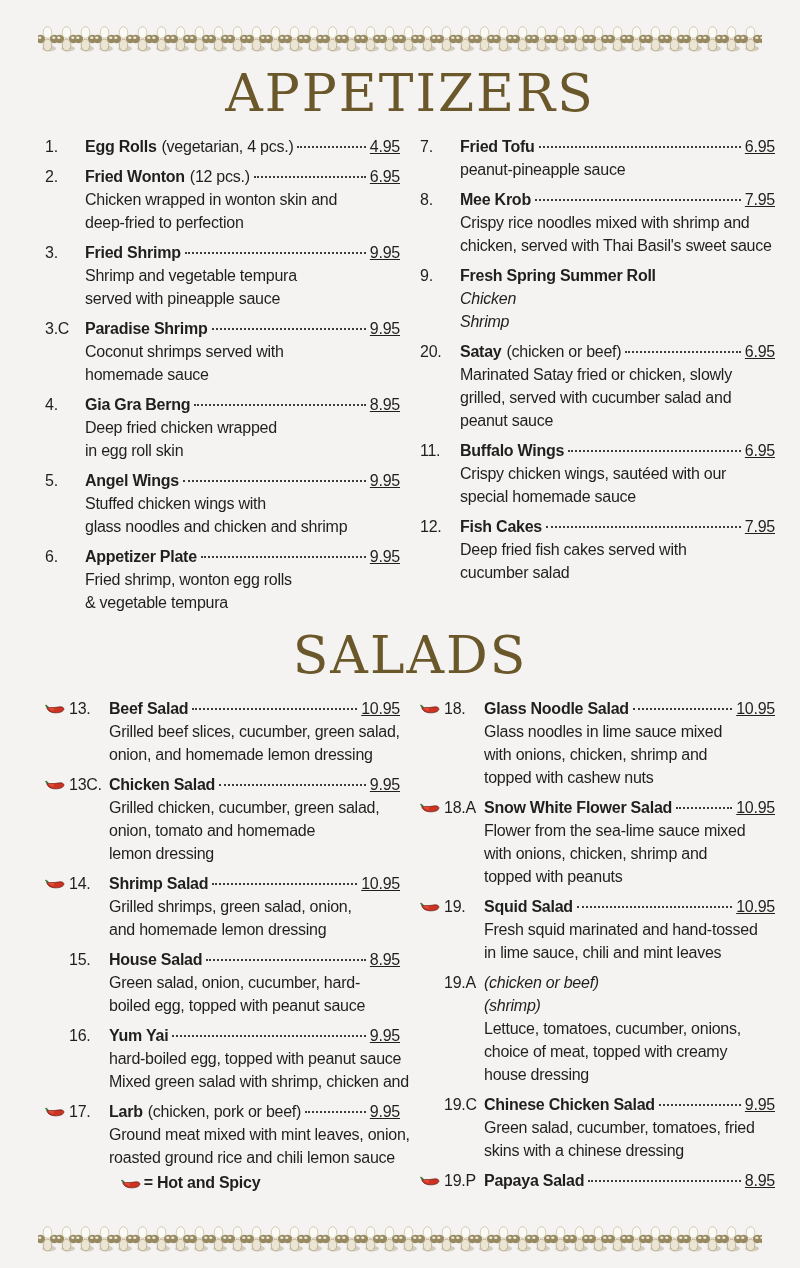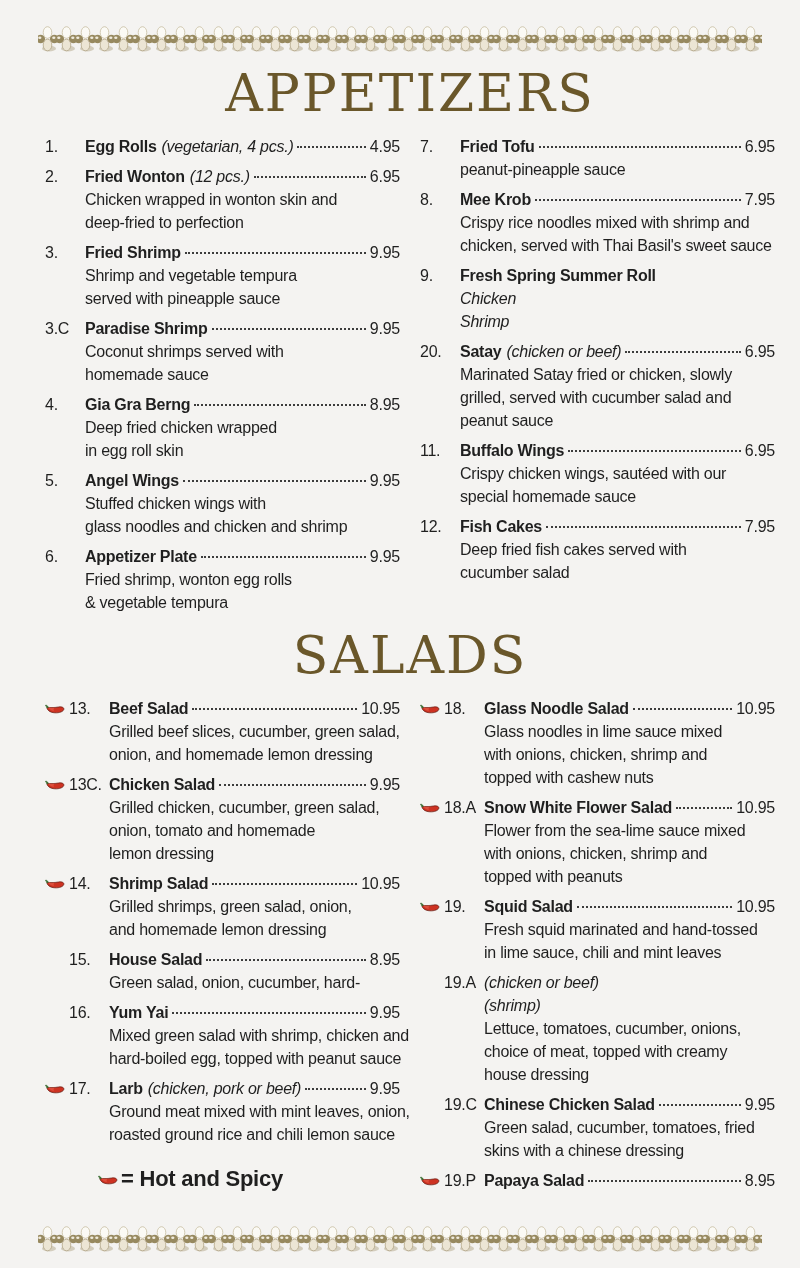--- a/index.html
+++ b/index.html
@@ -34,33 +34,33 @@
   .col { flex: 1; min-width: 0; display: flex; flex-direction: column; }
 
   .item { display: flex; margin-top: 7px; font-size: 16px; line-height: 23px; letter-spacing: -0.25px; }
   .spicy-slot { display: none; width: 24px; flex: none; align-items: flex-start; padding-top: 5px; }
   .with-gutter .spicy-slot { display: flex; }
   .num { width: 40px; flex: none; }
   .body { flex: 1; min-width: 0; }
 
   .head-line { display: flex; align-items: baseline; }
   .name { font-weight: 700; white-space: nowrap; }
-  .note { margin-left: 5px; white-space: nowrap; font-style: italic; }
+  .note { margin-left: 5px; white-space: nowrap; }
   .note:empty { display: none; }
   .dots { flex: 1; min-width: 10px; border-bottom: 2px dotted #3c3c3c; margin: 0 4px; transform: translateY(-4px); }
-  .price { white-space: nowrap; }
+  .price { white-space: nowrap; text-decoration: underline; }
 
   .variant { display: flex; align-items: baseline; font-style: italic; }
   .v-label { white-space: nowrap; }
   .desc-line { white-space: nowrap; }
 
   .legend {
     margin-top: auto; align-self: center; transform: translateX(-32px);
     display: flex; align-items: center; gap: 3px;
-    font-size: 22px; font-weight: 700; letter-spacing: -0.25px;
+    font-size: 16px; font-weight: 700; letter-spacing: -0.25px;
   }
   .legend-chili { display: flex; align-items: center; }
   .chili { display: block; }
 </style>
 </head>
 <body>
 
 <div class="page">
 
   <svg class="border-svg" width="724" height="26" preserveAspectRatio="none">
@@ -392,37 +392,38 @@
     <span class="body">
       <span class="head-line">
         <span class="name">House Salad</span>
 
         <span class="dots"></span>
         <span class="price">8.95</span>
       </span>
 
   <span class="desc-line" style="display:block">Green salad, onion, cucumber, hard-</span>
 
+  <span class="desc-line" style="display:block">boiled egg, topped with peanut sauce</span>
 </span>
   </div>
 
   <div class="item">
     <span class="spicy-slot"></span>
     <span class="num">16.</span>
     <span class="body">
       <span class="head-line">
         <span class="name">Yum Yai</span>
 
         <span class="dots"></span>
         <span class="price">9.95</span>
       </span>
 
+  <span class="desc-line" style="display:block">hard-boiled egg, topped with peanut sauce</span>
+
   <span class="desc-line" style="display:block">Mixed green salad with shrimp, chicken and</span>
-
-  <span class="desc-line" style="display:block">hard-boiled egg, topped with peanut sauce</span>
 </span>
   </div>
 
   <div class="item">
     <span class="spicy-slot">
   <svg class="chili" width="20" height="12" viewBox="0 0 20 12">
     <path d="M2.2 5.2 C 1.2 6.3, 3.6 9.9, 8 10.6 C 12.6 11.4, 17.6 10.2, 18.7 7.8 C 19.6 5.6, 16.8 4.4, 13.5 5 C 9 5.8, 4.5 5.7, 2.2 5.2 Z" fill="#cd3222" stroke="#5d140c" stroke-width="0.7"></path>
     <path d="M10 5.6 C 7 5.9, 4.6 5.7, 3 5.3 C 3.4 6.6, 6 8.6, 9 9 C 8.2 7.9, 8.6 6.4, 10 5.6 Z" fill="#e8604c" opacity="0.6"></path>
     <path d="M3.4 5.4 C 2.4 3.5, 1.1 2.7, 0.4 3.3 C 0.1 3.8, 1.4 4.1, 1.9 5.9 Z" fill="#3d7c35" stroke="#2c5a26" stroke-width="0.5"></path>
   </svg>

